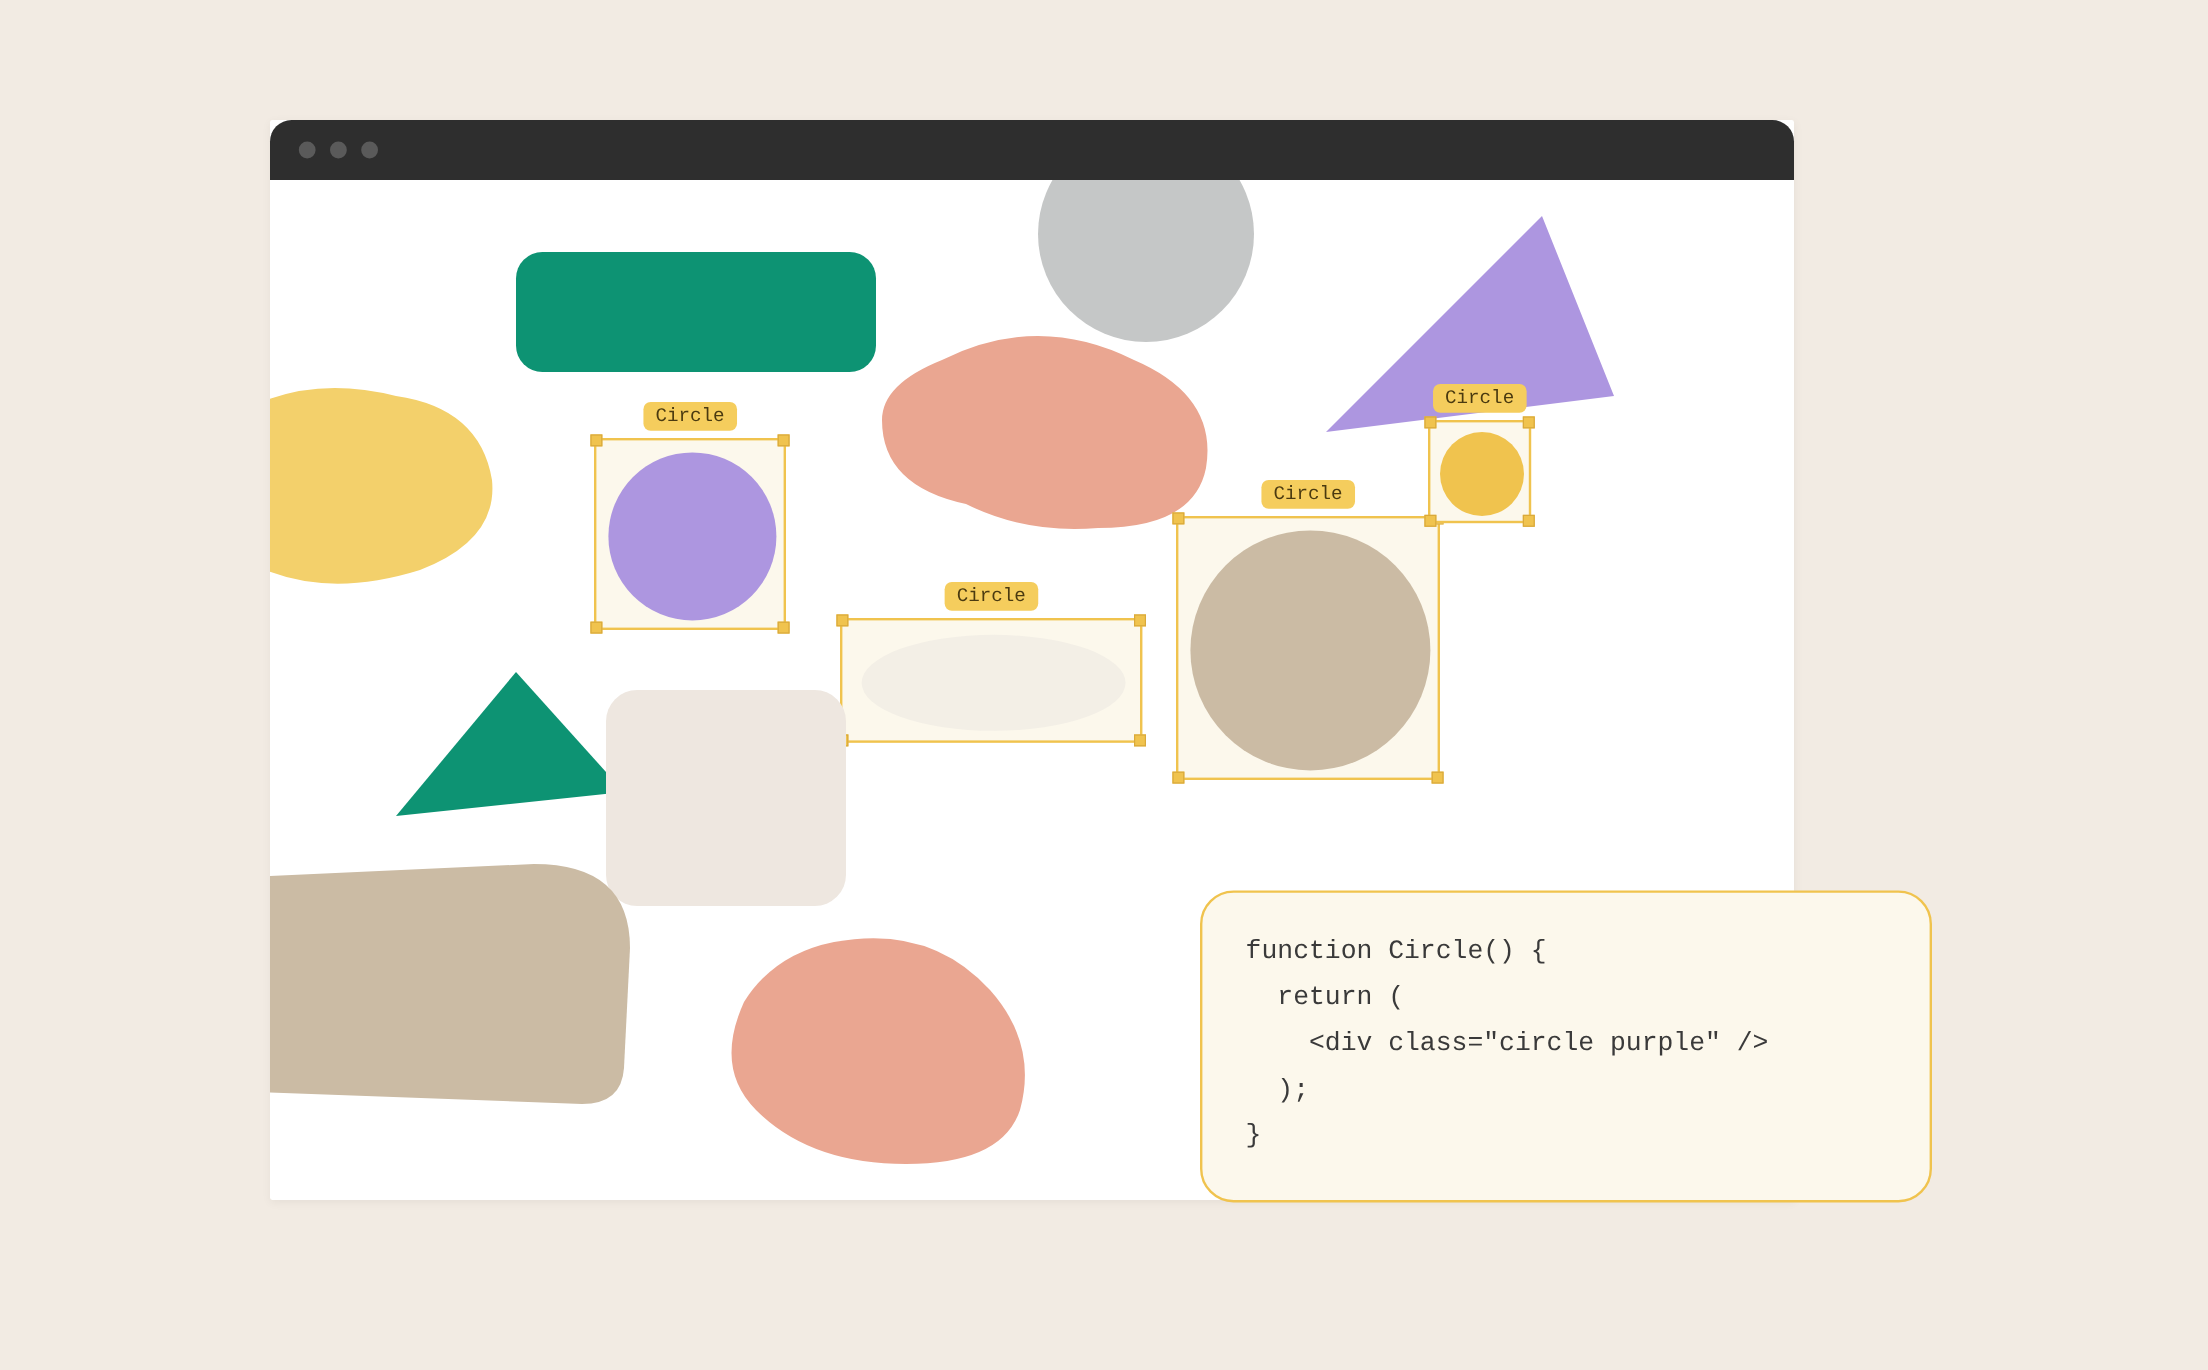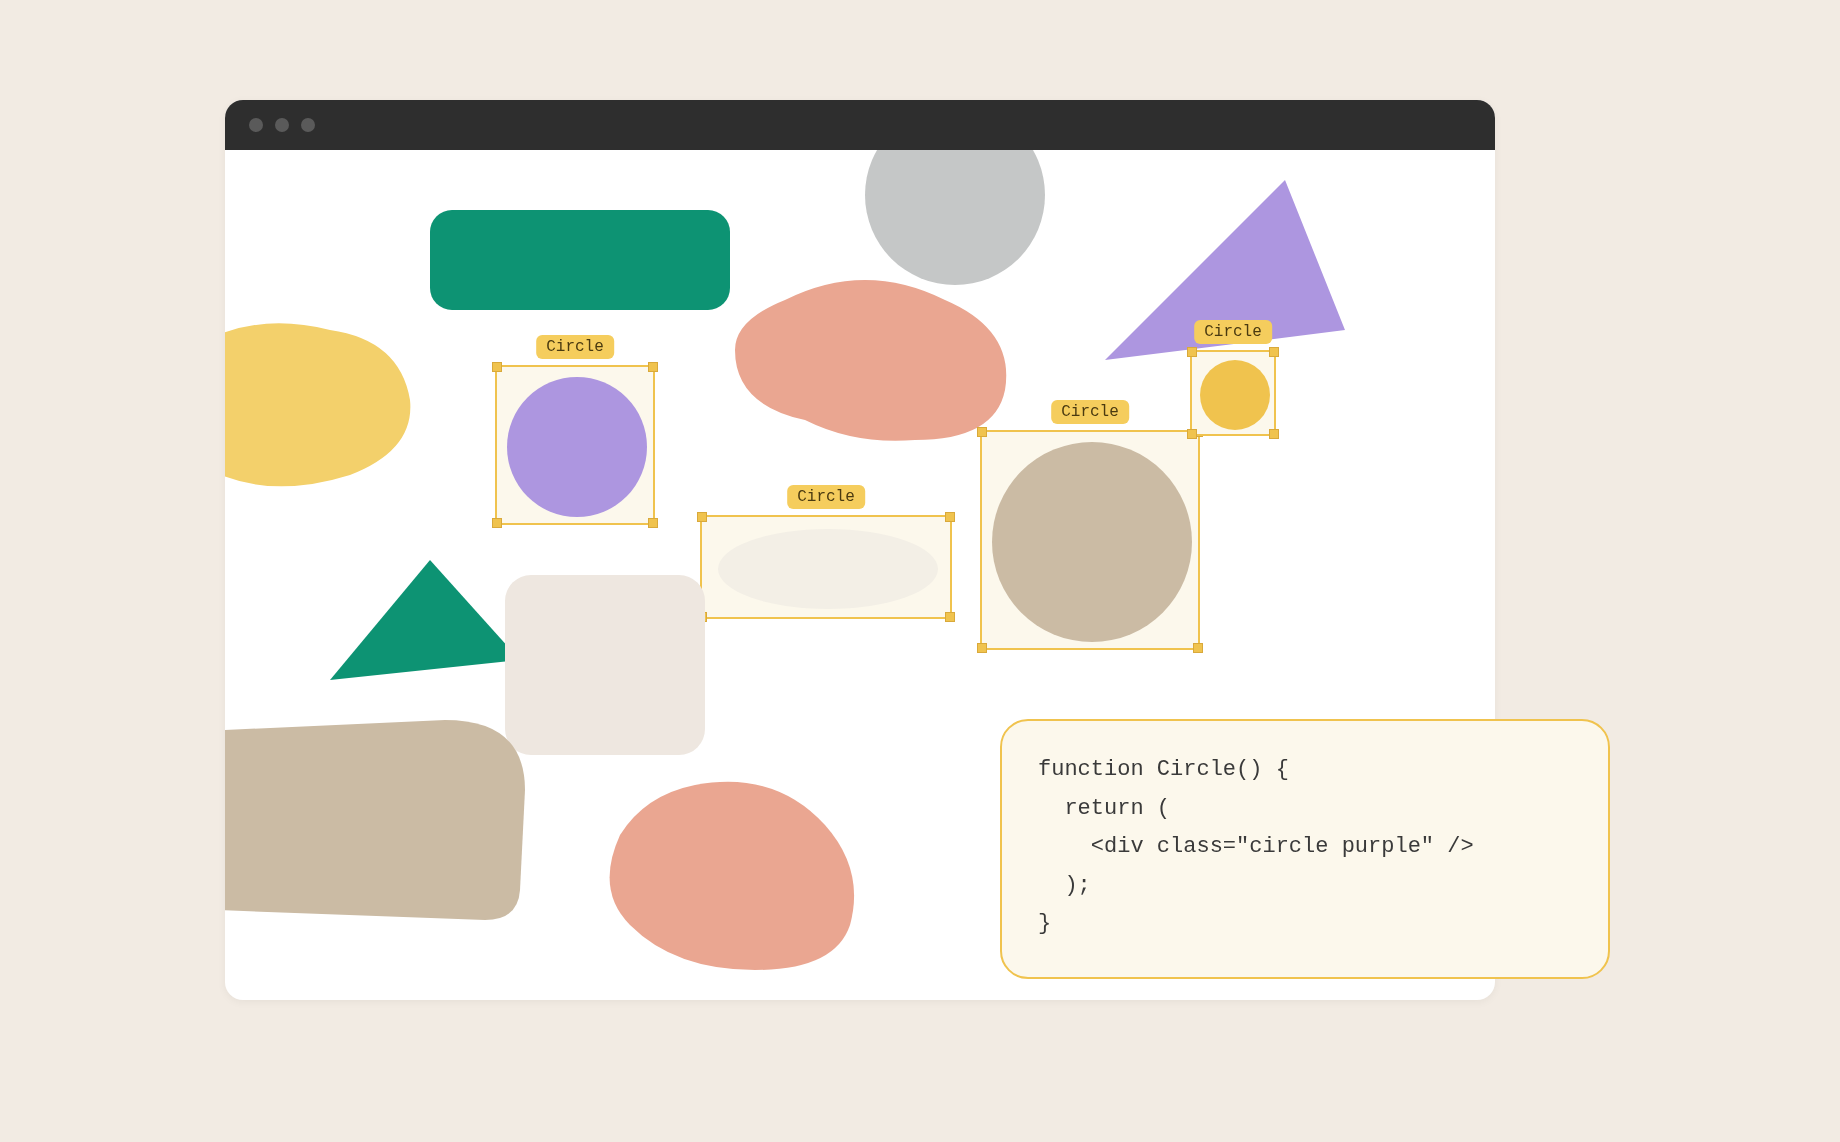--- a/index.html
+++ b/index.html
@@ -13,21 +13,21 @@
 }
 
 
 .browser {
   position: absolute;
   left: 225px;
   top: 100px;
   width: 1270px;
   height: 900px;
   background: #ffffff;
-  border-radius: 18px;
+  border-radius: 2px;
   box-shadow: 0 2px 8px rgba(0,0,0,0.05);
   overflow: visible;
 }
 .titlebar {
   height: 50px;
   background: #2e2e2e;
   border-radius: 18px 18px 0 0;
   display: flex;
   align-items: center;
   padding-left: 24px;
@@ -107,21 +107,21 @@
 
 .circle-purple { width: 140px; height: 140px; border-radius: 50%; background: #ad96e0; margin: 10px; }
 .circle-beige { width: 200px; height: 200px; border-radius: 50%; background: #cbbba4; margin: 10px; }
 .circle-yellow { width: 70px; height: 70px; border-radius: 50%; background: #f0c34e; margin: 8px; }
 .circle-ellipse { width: 220px; height: 80px; border-radius: 50%; background: #f3efe6; margin: 12px 16px; }
 
 
 .code-panel {
   position: absolute;
   left: 1000px;
-  top: 719px;
+  top: 742px;
   width: 610px;
   height: 260px;
   background: #fcf8ec;
   border: 2px solid #f0c34e;
   border-radius: 28px;
   padding: 30px 36px;
   font-family: ui-monospace, 'SF Mono', Monaco, 'Courier New', monospace;
   font-size: 22px;
   line-height: 1.75;
   color: #3a3a3a;

